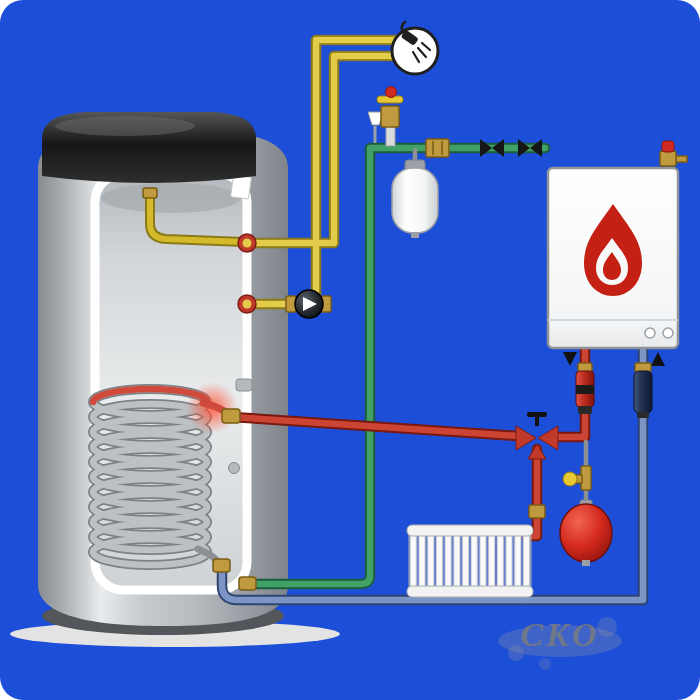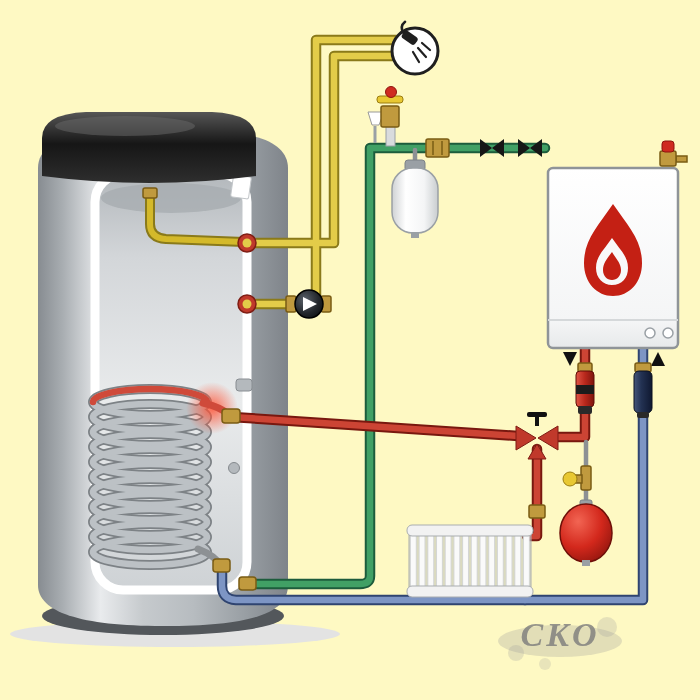--- a/index.html
+++ b/index.html
@@ -5,22 +5,22 @@
   :root{
     --hot-water-pipe:#e3cc49;
     --cold-water-pipe:#41a065;
     --heating-flow-pipe:#cc4434;
     --heating-return-pipe:#7d95c4;
     --flame-red:#c42014;
     --vessel-red:#d3281c;
     --brass:#c09a3e;
   }
   html,body{margin:0;padding:0;background:#fff;}
-  .canvas{position:relative;width:700px;height:700px;background:#fef9c3;overflow:hidden;
-          font-family:"Liberation Sans",sans-serif;}
+  .canvas{position:relative;width:700px;height:700px;background:#1d4ed8;overflow:hidden;
+          font-family:"Liberation Sans",sans-serif;border-radius:23px;}
   svg{display:block}
   .p{fill:none;stroke-linecap:round;stroke-linejoin:round}
   .yo{stroke:#8a7a1a;stroke-width:10.5}
   .yi{stroke:var(--hot-water-pipe);stroke-width:6.5}
   .go{stroke:#1d5c3c;stroke-width:10.5}
   .gi{stroke:var(--cold-water-pipe);stroke-width:6.5}
   .ro{stroke:#78180f;stroke-width:10.5}
   .ri{stroke:var(--heating-flow-pipe);stroke-width:6.5}
   .bo{stroke:#2f4470;stroke-width:10.5}
   .bi{stroke:var(--heating-return-pipe);stroke-width:6.5}

